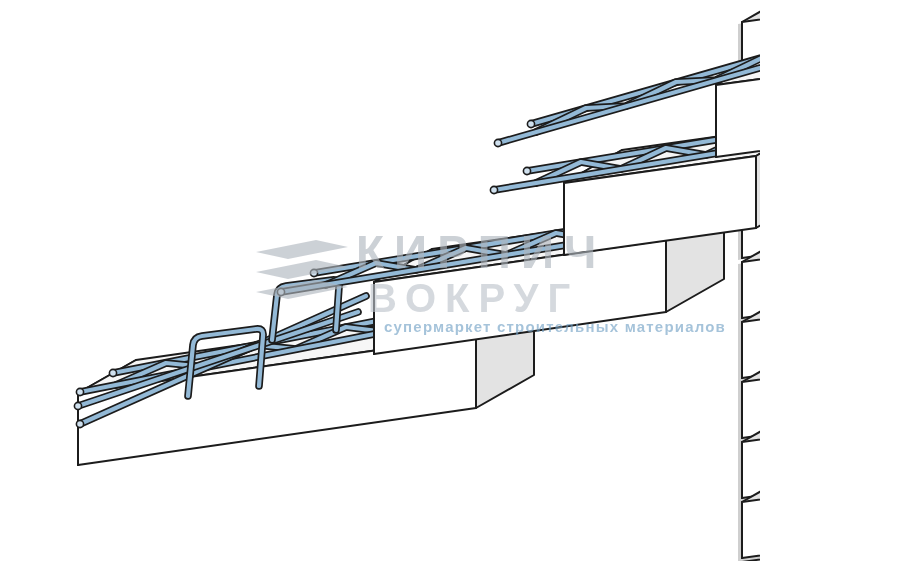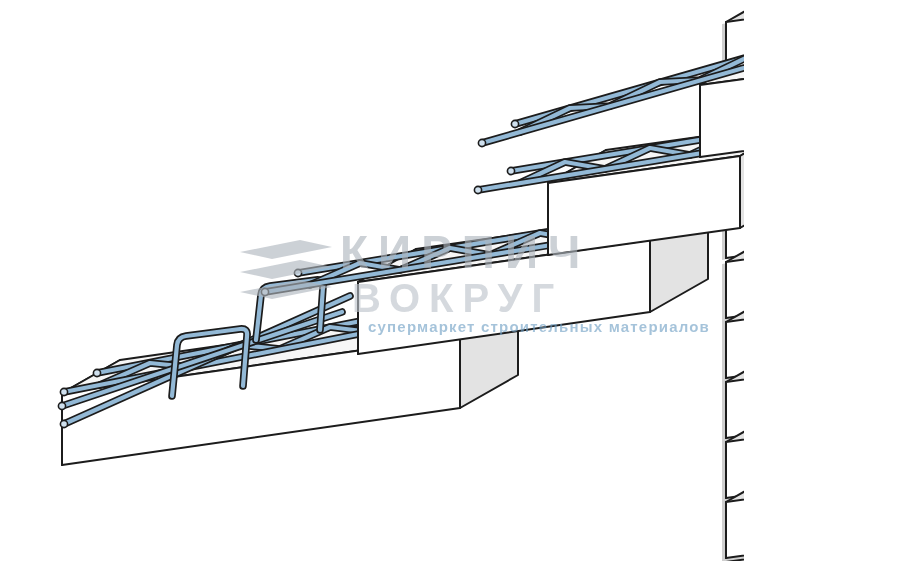--- a/index.html
+++ b/index.html
@@ -2,20 +2,21 @@
 <html style="--background: #ffffff; --outline: #1c1c1c; --brick-front: #ffffff; --brick-top: #f6f6f6; --brick-side: #e3e3e3; --mortar: #cfcfcf; --wire-fill: #93b9d6; --wire-outline: #1c1c1c; --wire-end-cap: #cfe0ee; --watermark-gray: #aeb5bd; --watermark-gray-light: #bcc3ca; --watermark-blue: #6f9fc4;"><head>
 <meta charset="utf-8">
 <style>
   html,body { margin:0; padding:0; background:#ffffff; }
   .canvas {
     position:relative;
     width:744px; height:561px;
     background: var(--background, #ffffff);
     overflow:hidden;
     font-family:"Liberation Sans", sans-serif;
+    margin-left:16px;
   }
   svg { display:block; }
 
   .mortar      { fill: var(--mortar, #cfcfcf); }
   .face-front  { fill: var(--brick-front, #ffffff); stroke: var(--outline, #1c1c1c); stroke-width:2; stroke-linejoin:round; }
   .face-top    { fill: var(--brick-top, #f6f6f6);   stroke: var(--outline, #1c1c1c); stroke-width:2; stroke-linejoin:round; }
   .face-side   { fill: var(--brick-side, #e3e3e3);  stroke: var(--outline, #1c1c1c); stroke-width:2; stroke-linejoin:round; }
   .joint-line  { stroke: var(--outline, #1c1c1c); stroke-width:2; }
 
   .wire-out { fill:none; stroke: var(--wire-outline, #1c1c1c); stroke-width:7.6; stroke-linecap:round; stroke-linejoin:round; }

